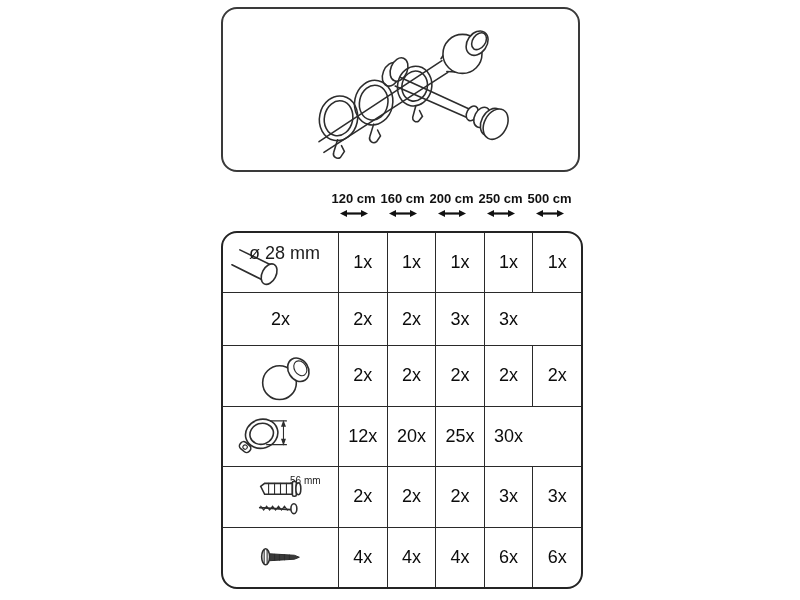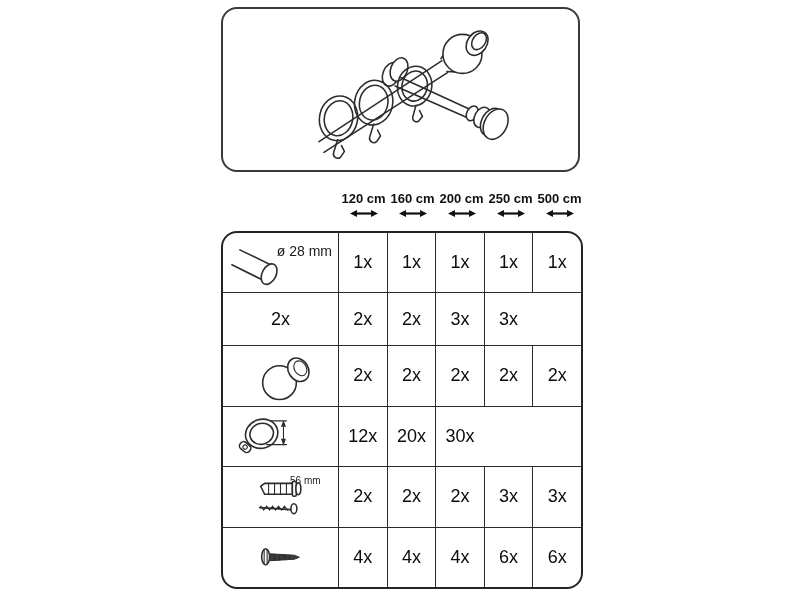--- a/index.html
+++ b/index.html
@@ -15,21 +15,21 @@
 
   
   .illustration-box {
     position:absolute; left:221px; top:7px; width:359px; height:165px;
     border:2px solid #3a3a3a; border-radius:16px; background:#fff;
   }
   .illustration-box svg { display:block; width:100%; height:100%; }
 
   
   .size-header {
-    position:absolute; left:339px; top:192px; width:245px; height:32px;
+    position:absolute; left:329px; top:192px; width:245px; height:32px;
     display:grid; grid-template-columns:repeat(5,1fr);
   }
   .size-col { display:flex; flex-direction:column; align-items:center; }
   .size-label { font-size:13px; font-weight:bold; white-space:nowrap; line-height:14px; }
   .size-col svg { margin-top:3px; display:block; }
 
   
   .parts-table {
     position:absolute; left:221px; top:231px; width:362px; height:358px;
     border:2px solid #242424; border-radius:16px; background:#fff;
@@ -40,21 +40,21 @@
   .cell { position:relative; }
   .cell + .cell { border-left:1.5px solid #2a2a2a; }
   .qty-cell {
     display:flex; align-items:center; justify-content:center;
     font-size:18px; font-weight:normal; color:#0c0c0c;
   }
   .icon-cell svg { display:block; width:100%; height:100%; }
   .dim {
     position:absolute; color:#1c1c1c; white-space:nowrap; line-height:1;
   }
-  .dim-rod   { right:6px;  top:11px; font-size:14px; }
+  .dim-rod   { right:18px;  top:11px; font-size:18px; }
   .dim-brkt  { left:41px;  top:39px; font-size:10px; }
   .dim-ring  { left:67px;  top:21px; font-size:10px;margin-top:48px; }
 
   .ln { stroke:#2d2d2d; fill:none; stroke-width:1.6; stroke-linecap:round; }
   .lnf { stroke:#2d2d2d; fill:#ffffff; stroke-width:1.6; }
   .thin { stroke:#2d2d2d; fill:none; stroke-width:1.1; stroke-linecap:round; }
   .dk { fill:#3a3a3a; stroke:#2d2d2d; stroke-width:1; }
 </style>
 </head>
 <body>
@@ -192,20 +192,21 @@
           <line class="thin" x1="48" y1="14" x2="64" y2="14"></line>
           <line class="thin" x1="44" y1="38" x2="64" y2="38"></line>
           <line class="thin" x1="61" y1="16" x2="61" y2="36"></line>
           <polygon fill="#2d2d2d" points="61,13 58.5,20 63.5,20"></polygon>
           <polygon fill="#2d2d2d" points="61,39 58.5,32 63.5,32"></polygon>
         </svg>
         <span class="dim dim-ring">56 mm</span>
       </div>
       <div class="cell qty-cell">12x</div>
       <div class="cell qty-cell">20x</div>
+      <div class="cell qty-cell">25x</div>
       <div class="cell qty-cell">30x</div>
     </div>
 
     <div class="trow">
       <div class="cell icon-cell">
         <svg viewBox="0 0 116 60" aria-hidden="true">
           <path class="lnf" d="M38,19.5 L42,16.5 L70,16.5 L70,27.5 L42,27.5 Z"></path>
           <line class="thin" x1="46" y1="16.5" x2="46" y2="27.5"></line>
           <line class="thin" x1="52" y1="16.5" x2="52" y2="27.5"></line>
           <line class="thin" x1="58" y1="16.5" x2="58" y2="27.5"></line>

